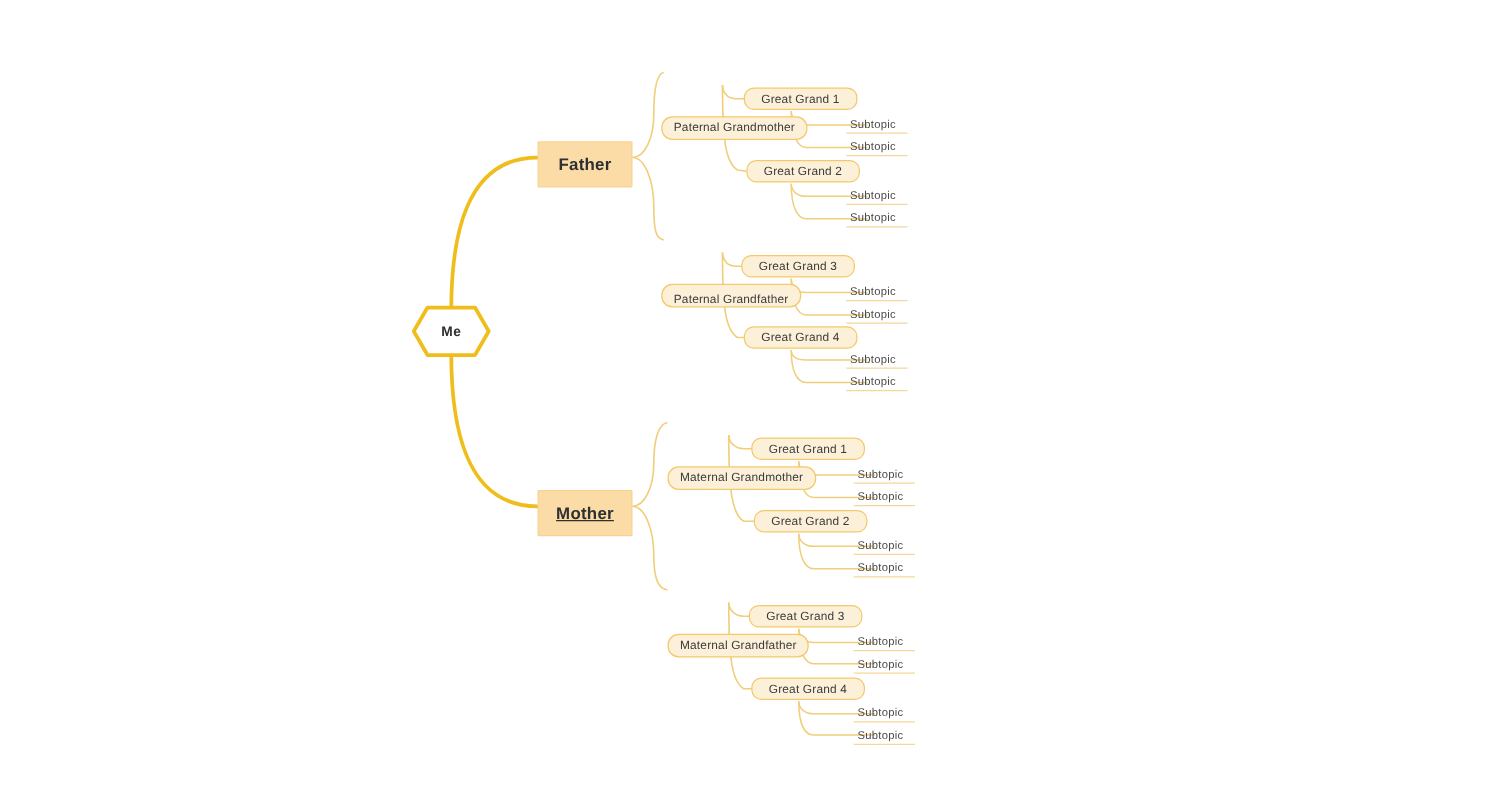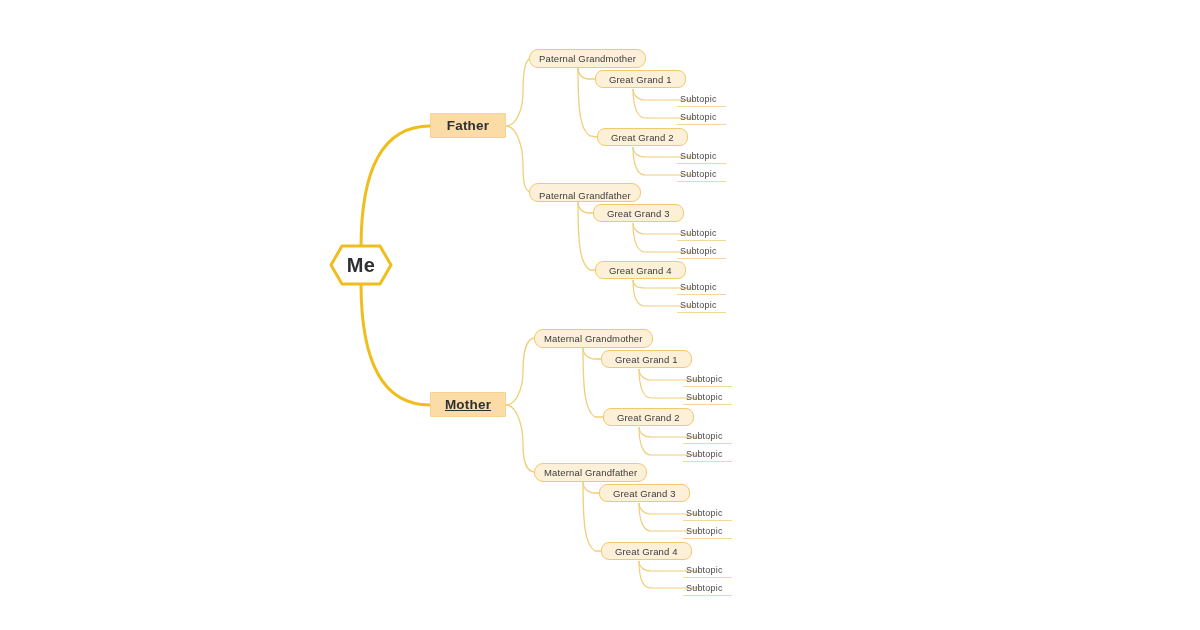--- a/index.html
+++ b/index.html
@@ -12,40 +12,41 @@
   }
   #canvas{position:absolute;left:0;top:0;width:1200px;height:630px;}
   #svg-layer{position:absolute;left:0;top:0;width:1200px;height:630px;pointer-events:none;}
 
   
   .node{position:absolute;box-sizing:border-box;white-space:nowrap;}
 
   .node-root{
     width:64px;height:43px;
     display:flex;align-items:center;justify-content:center;
-    color:#2e3033;font-size:20px;font-weight:bold;letter-spacing:.3px;
+    color:#2e3033;font-size:11px;font-weight:bold;letter-spacing:.3px;
   }
   .hex-svg{position:absolute;left:0;top:0;}
   .root-label{position:relative;z-index:2;}
 
   .node-l1{
-    height:25px;
+    height:37px;
     display:flex;align-items:center;justify-content:center;
     background:#FBDCA6;border:1px solid #F6D391;
     color:#2e3033;font-size:13.5px;font-weight:bold;letter-spacing:.2px;
     padding:0 10px;border-radius:1px;
   }
 
   .node-l2{
     height:19px;
     display:flex;align-items:center;justify-content:center;
     background:#FDF0D9;border:1px solid #F3C96B;
     border-radius:9px;
     color:#3a3a3c;font-size:9.5px;letter-spacing:.15px;
     padding:0 9px;
+    margin-top:44px;
   }
 
   .node-l3{
     height:18px;
     display:flex;align-items:center;justify-content:flex-end;
     background:#FDF0D9;border:1px solid #F3C96B;
     border-radius:8px;
     color:#3a3a3c;font-size:9.5px;letter-spacing:.15px;
     padding:0 13px;
   }

